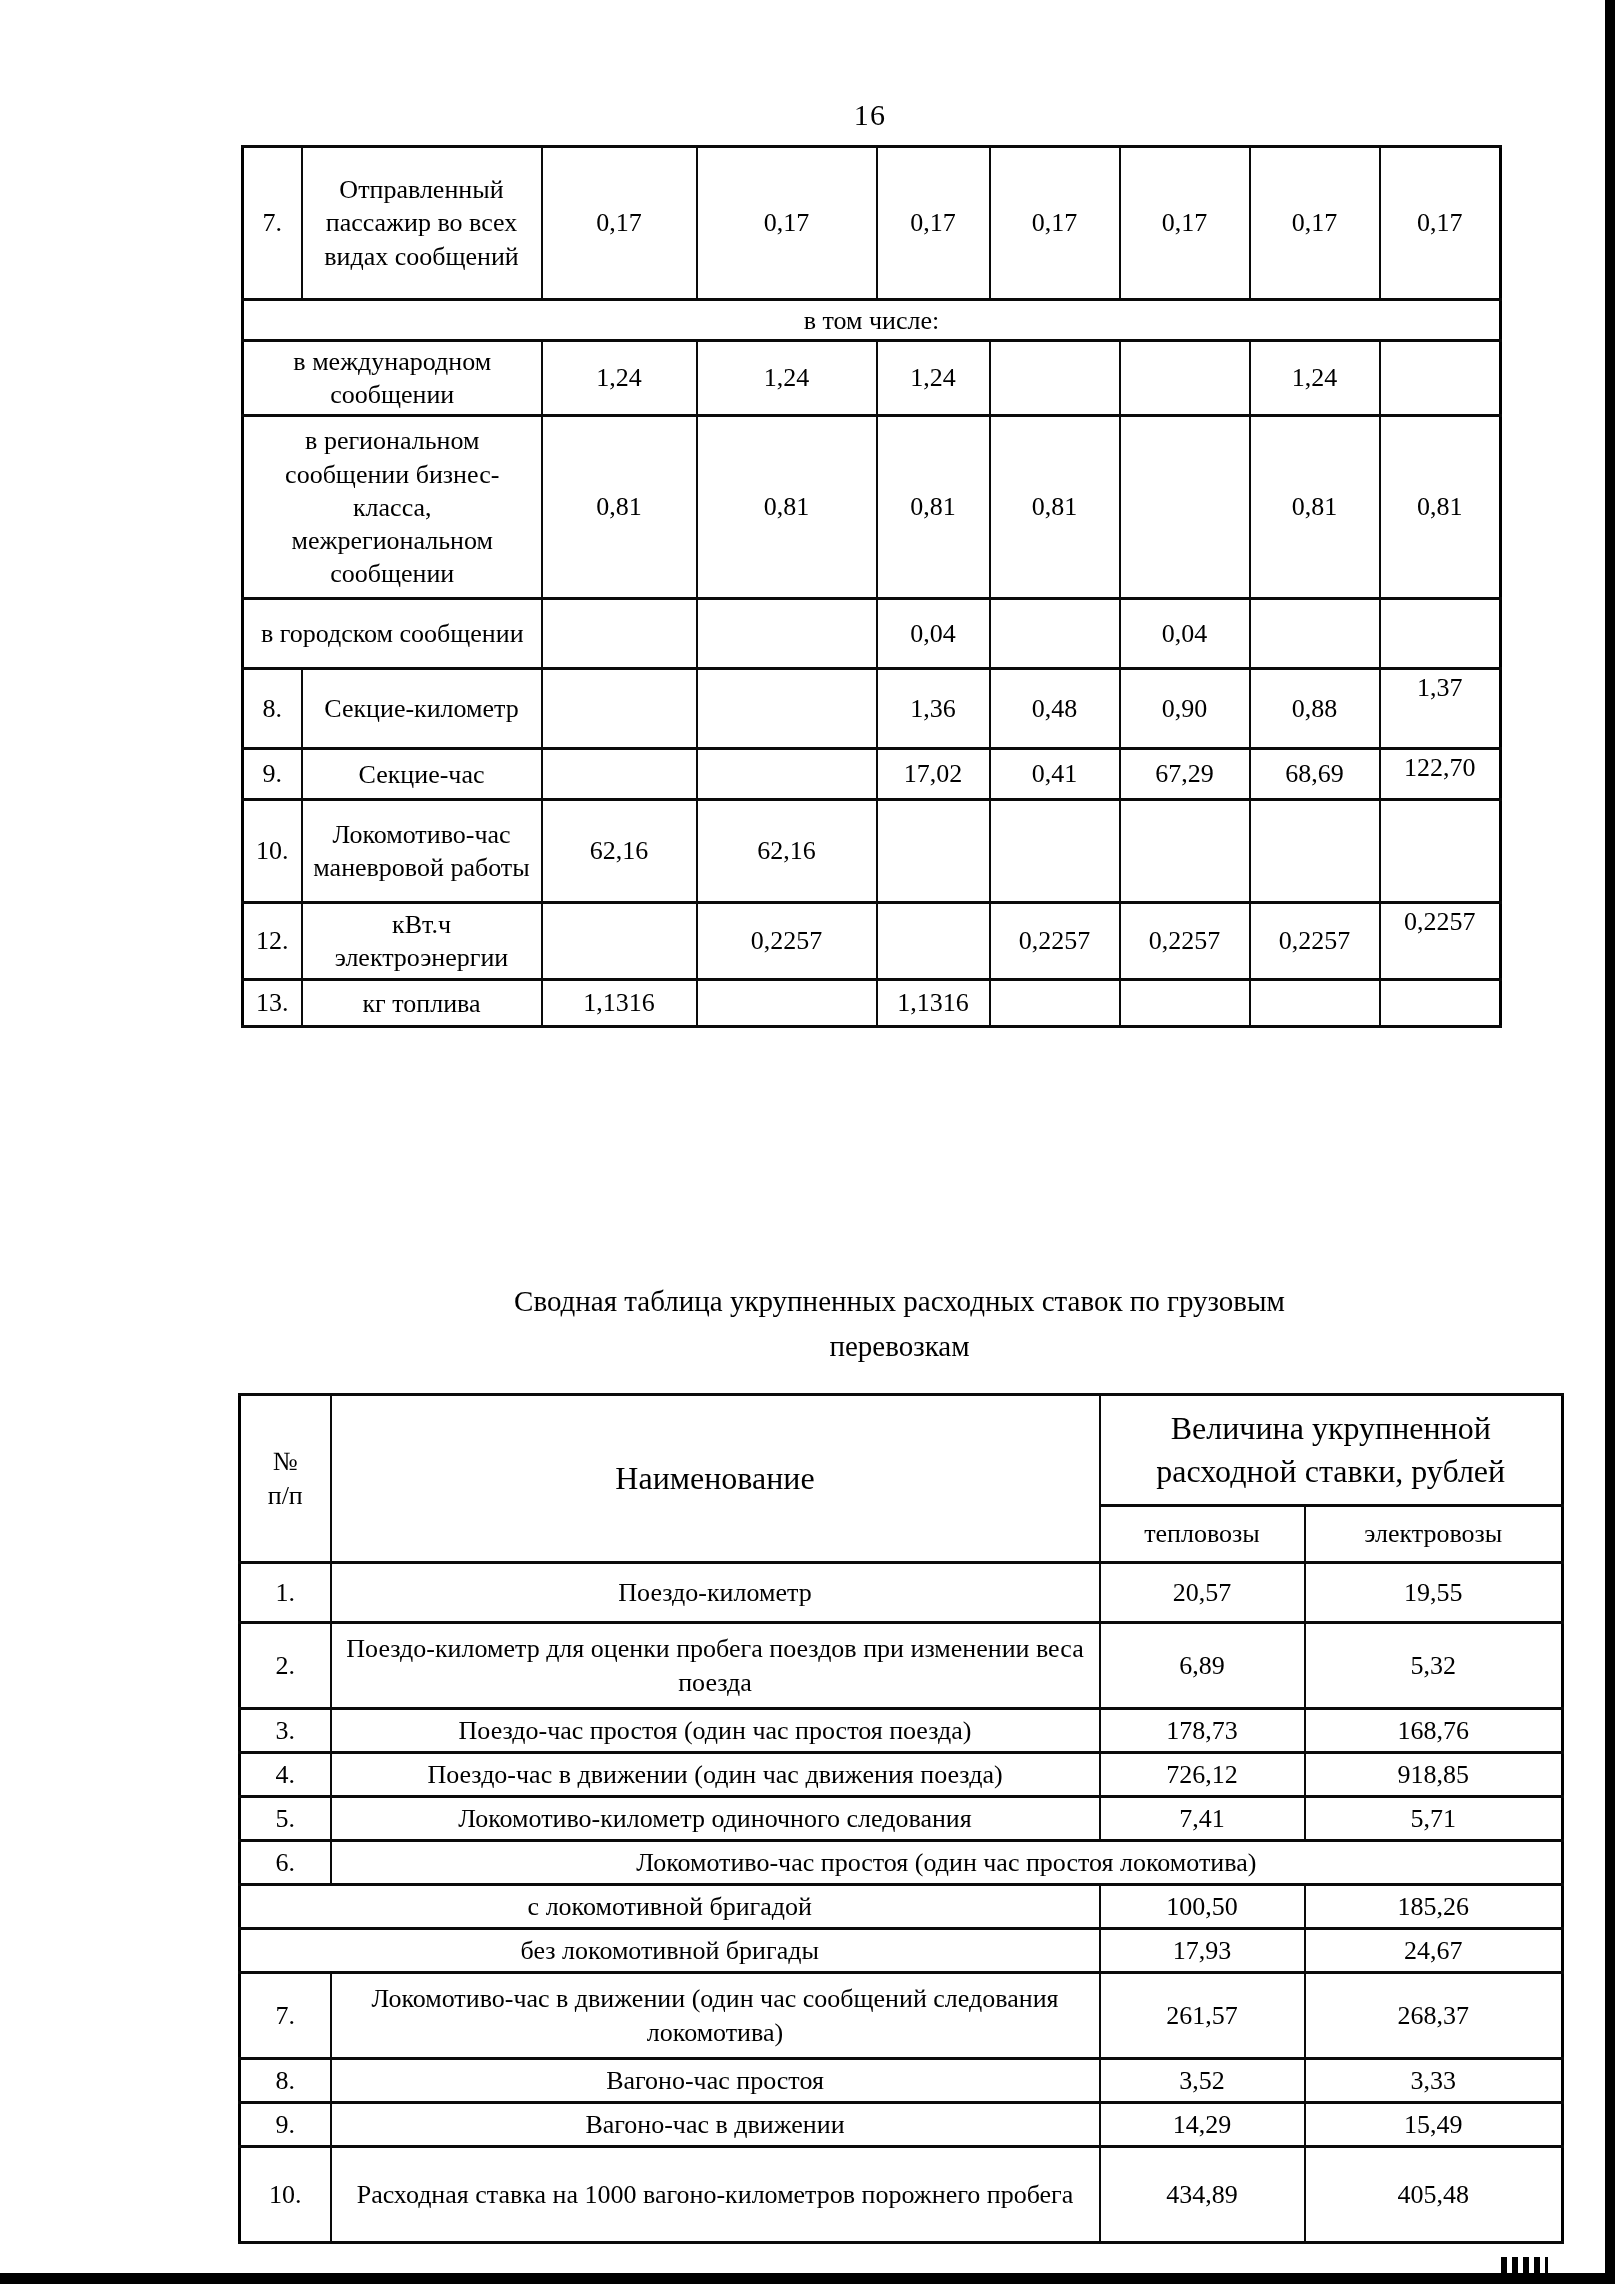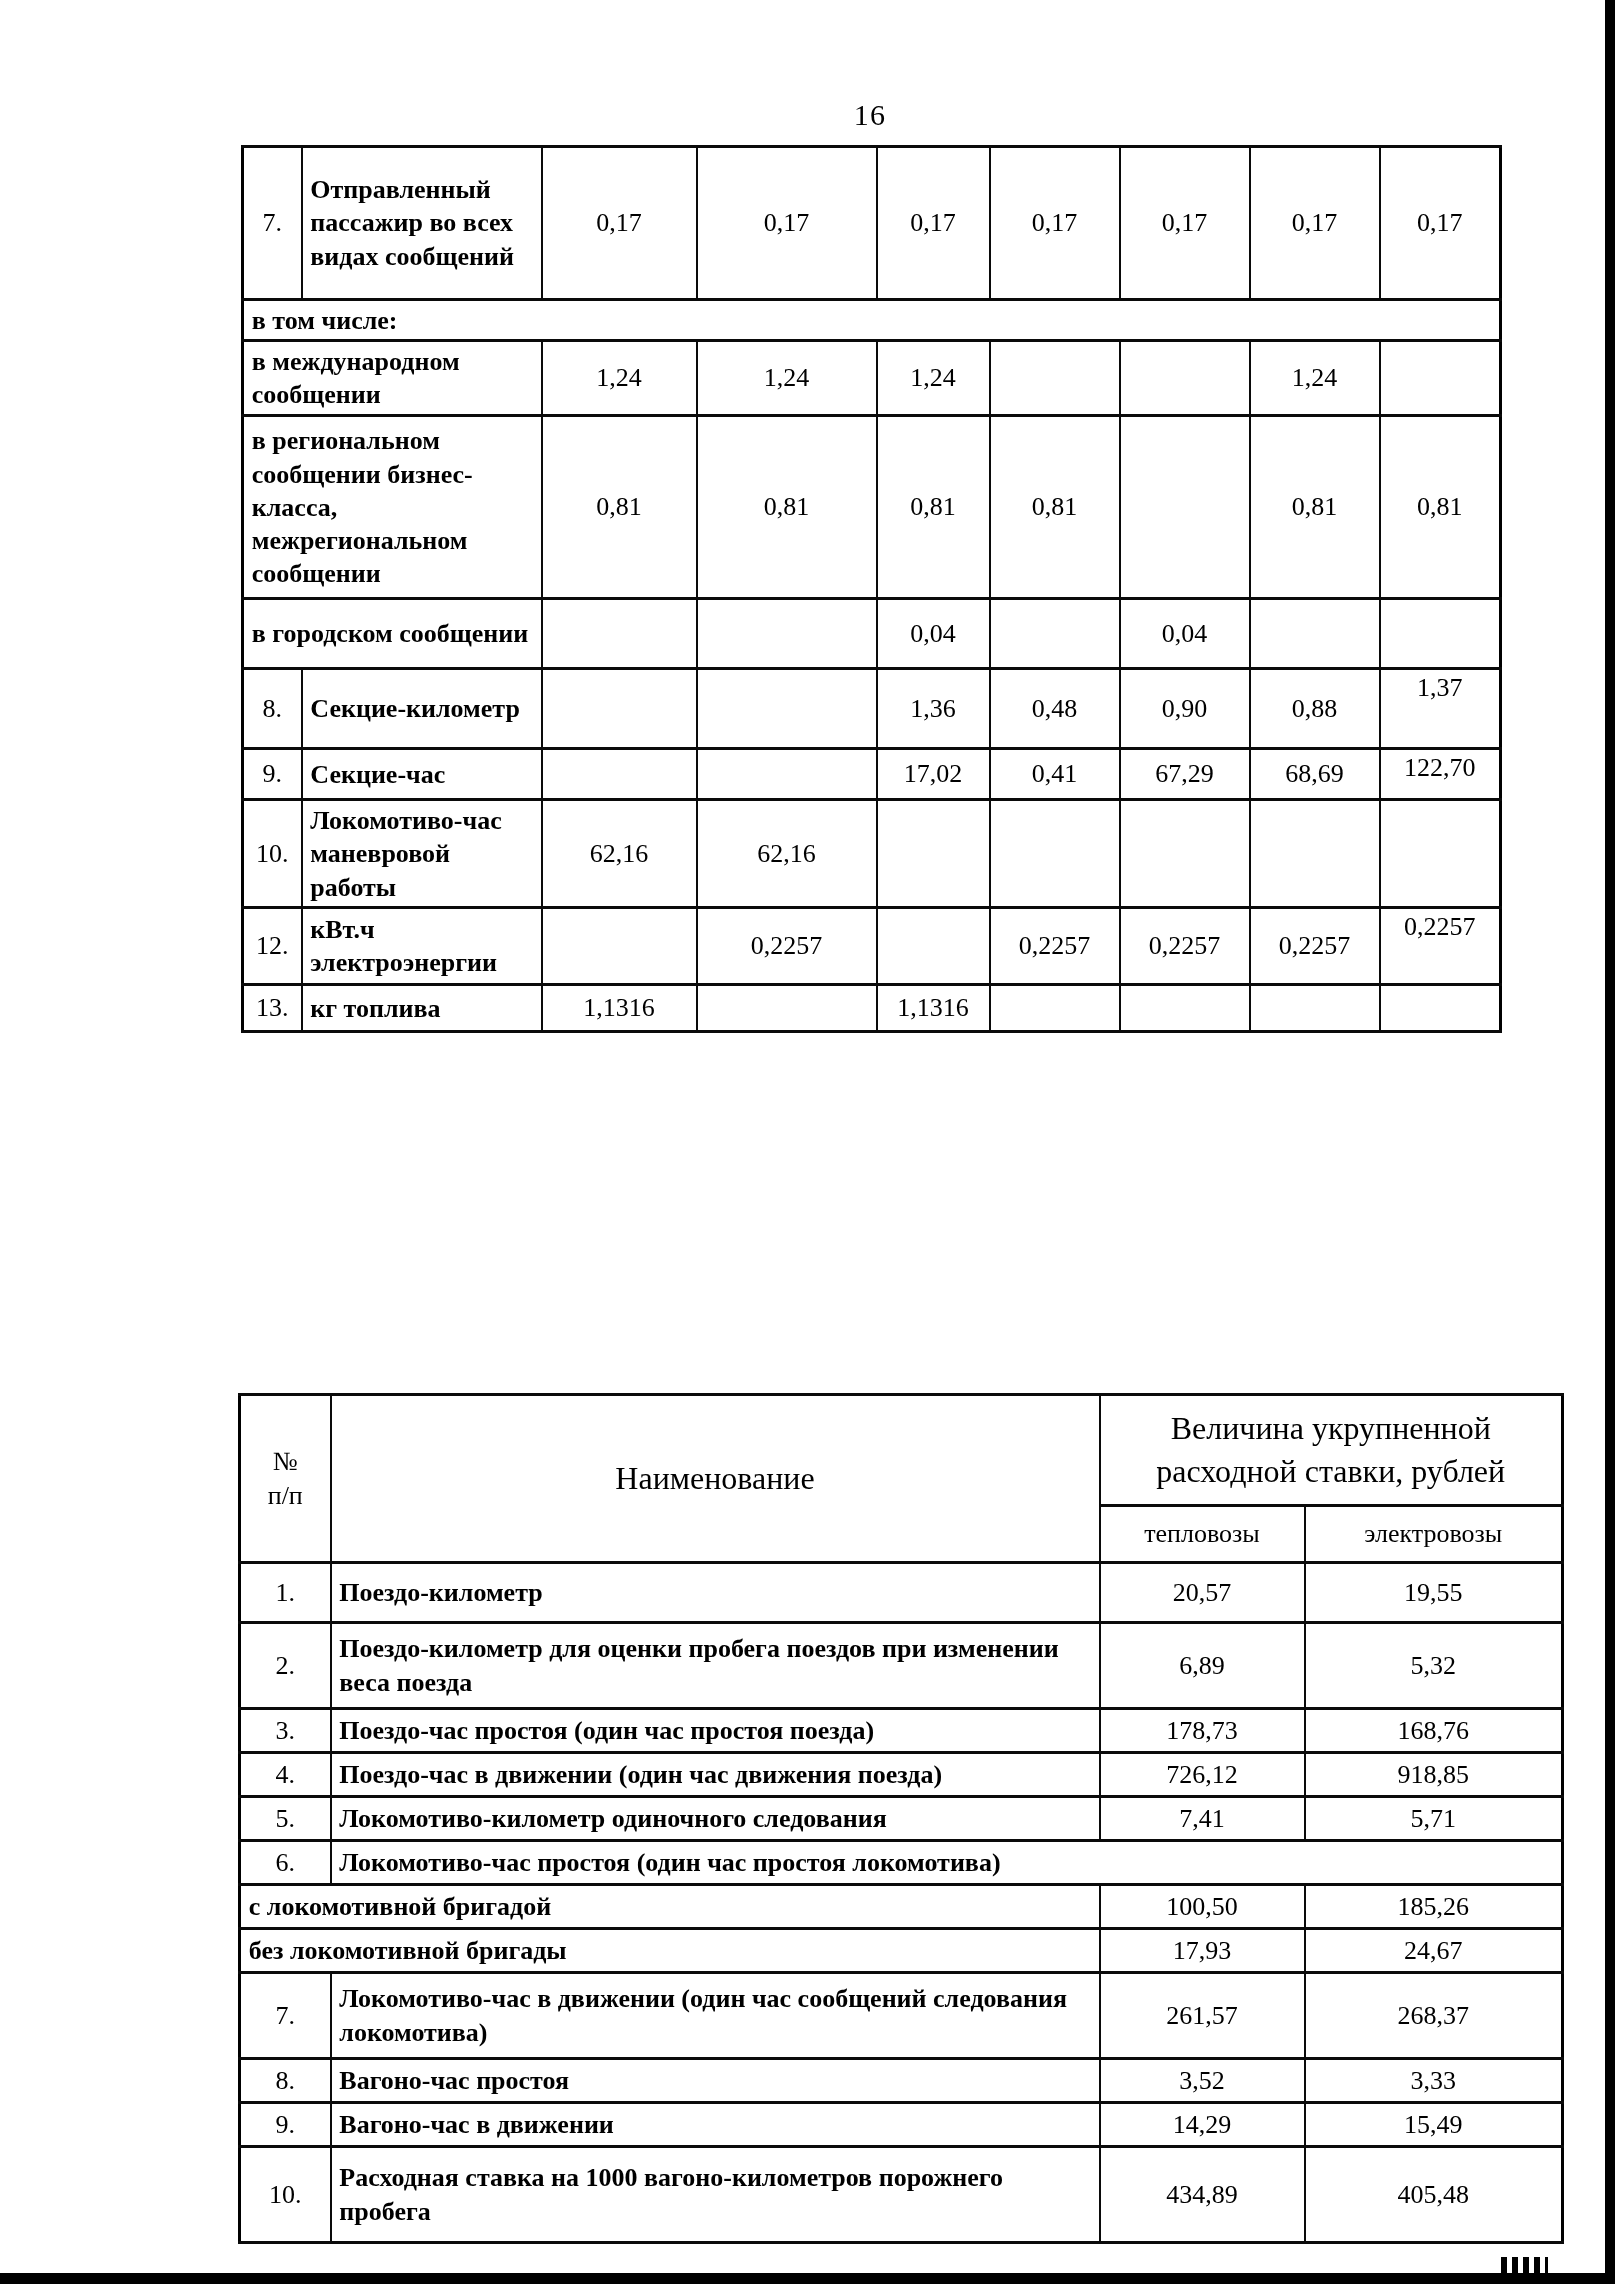--- a/index.html
+++ b/index.html
@@ -6,21 +6,21 @@
   #page{position:relative;width:1616px;height:2284px;background:#ffffff;
         font-family:"Liberation Serif",serif;color:#000;overflow:hidden;}
   #page-number{position:absolute;left:241px;top:98px;width:1258px;
         text-align:center;font-size:30px;letter-spacing:1.3px;}
   table{border-collapse:collapse;table-layout:fixed;background:#fff;}
   #table1{position:absolute;left:241px;top:145px;width:1258px;border:3.9px solid #000;}
   #table2{position:absolute;left:238px;top:1393px;width:1323px;border:3.9px solid #000;}
   td,th{border:2px solid #0a0a0a;border-top-width:3.3px;border-bottom-width:3.3px;
         overflow:hidden;font-weight:normal;}
   .num{text-align:center;font-size:26px;padding:0 1.3px;}
-  .name{font-size:26px;text-align:left;padding:2.6px 7.8px;line-height:1.28;font-weight:bold;}
+  .name{font-size:26px;text-align:center;padding:2.6px 7.8px;line-height:1.28;}
   .val{text-align:center;font-size:26px;padding:0 2.6px;}
   .raised{vertical-align:top;padding-top:2.6px;}
   #table2-title{position:absolute;left:238px;top:1279px;width:1323px;
         text-align:center;font-size:29px;line-height:1.55;}
   .group-header{text-align:center;font-size:32px;line-height:1.35;padding:3.9px 5.2px;}
   .sub-header{text-align:center;font-size:26px;padding:2.6px;}
   .numpp{text-align:center;font-size:26px;line-height:1.3;}
   #right-bar{position:absolute;right:0;top:0;width:11px;height:2284px;background:#000;}
   #bottom-bar{position:absolute;left:0;bottom:0;width:1616px;height:11px;background:#000;}
   #bottom-ticks{position:absolute;left:1501px;top:2257px;width:47px;height:17px;
@@ -141,20 +141,24 @@
           <td class="val"></td>
           <td class="val">1,1316</td>
           <td class="val"></td>
           <td class="val"></td>
           <td class="val"></td>
           <td class="val"></td>
         </tr>
       </tbody>
   </table>
 
+  <div id="table2-title">
+    <div>Сводная таблица укрупненных расходных ставок по грузовым</div>
+    <div>перевозкам</div>
+  </div>
 
   <table id="table2">
     <colgroup>
       <col style="width:91px">
         <col style="width:769px">
       <col style="width:205px">
         <col style="width:258px">
     </colgroup>
     <thead>
       <tr style="height:111px">

